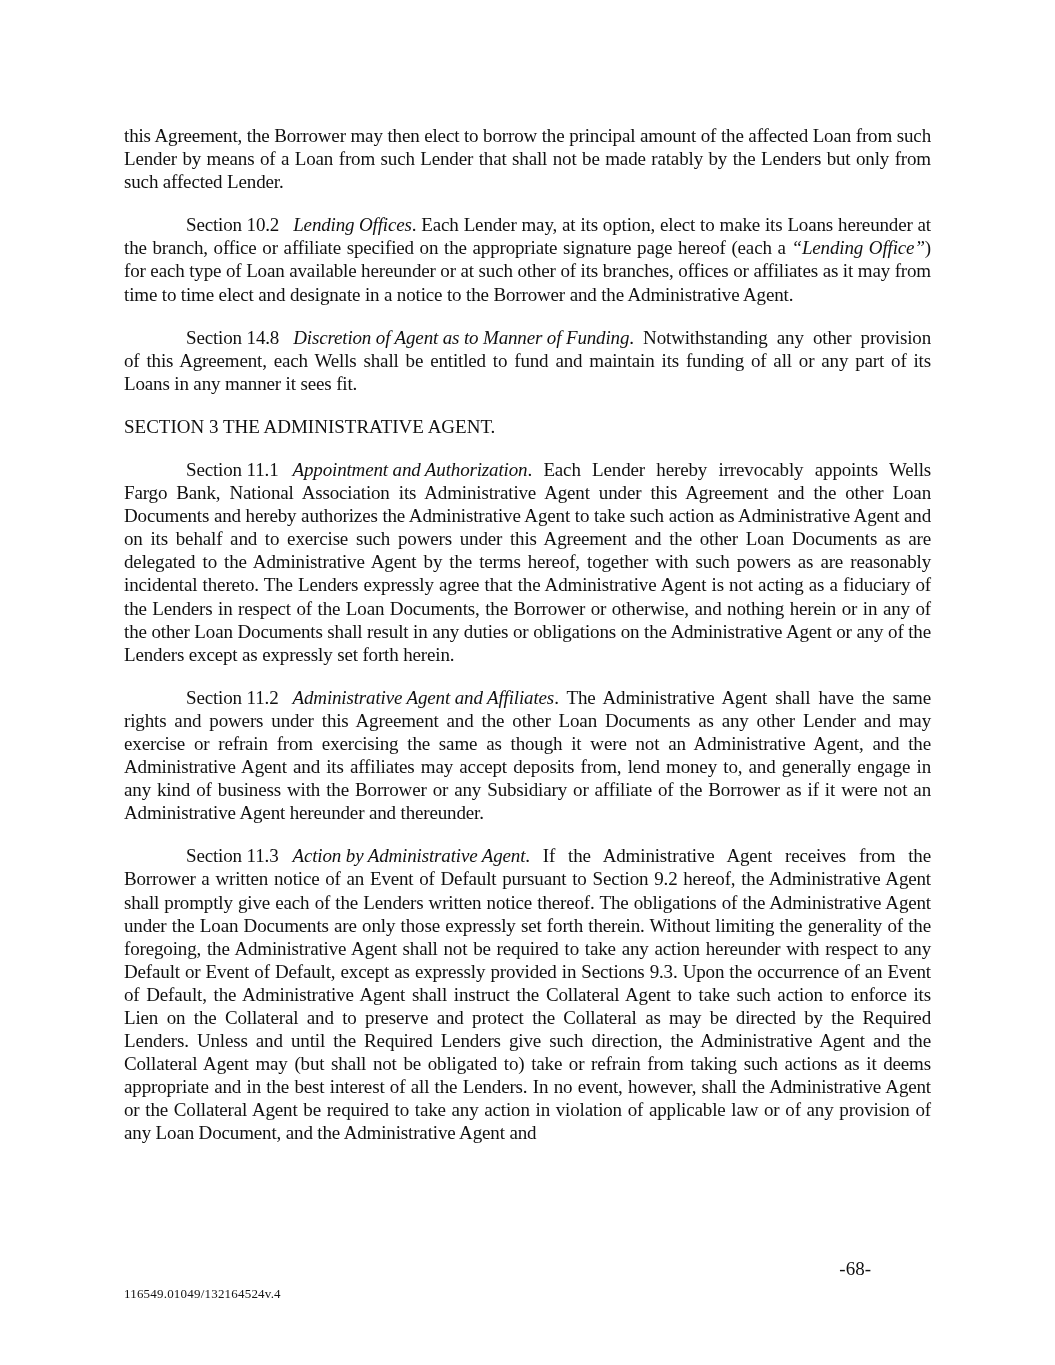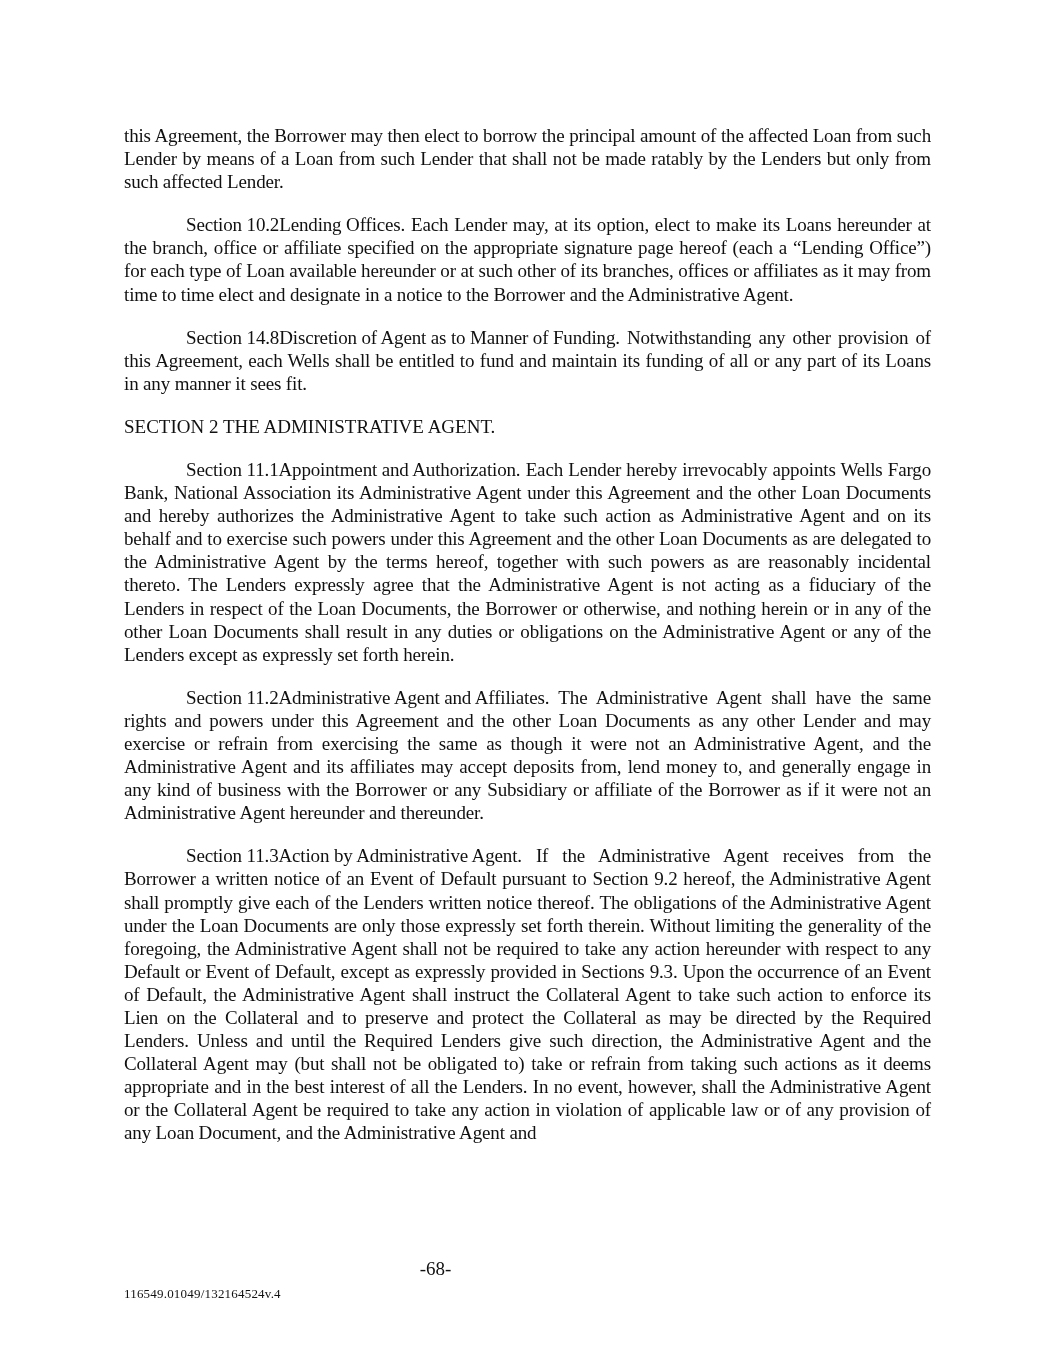--- a/index.html
+++ b/index.html
@@ -26,35 +26,37 @@
     line-height: 23.1px;
     text-align: justify;
     margin: 0 0 20px 0;
     letter-spacing: -0.15px;
   }
   .para.indent .lead {
     display: inline-block;
     padding-left: 62px;
   }
   .sec-num {
+    margin-right: 14px;
   }
   .sec-title {
+    font-style: italic;
     margin-top: 26px;
   }
   .heading {
     font-size: 19px;
     line-height: 23px;
     margin: 0 0 20px 0;
   }
   .page-num {
     position: absolute;
     top: 1258px;
     left: 0;
     width: 871px;
-    text-align: center;
+    text-align: right;
     font-size: 19px;
   }
   .doc-id {
     position: absolute;
     left: 124px;
     top: 1286px;
     font-size: 13px;
     letter-spacing: 0.2px;
     text-align: right;
   }
@@ -63,21 +65,21 @@
 <body>
 
 <div class="page">
 
   <p class="para">this Agreement, the Borrower may then elect to borrow the principal amount of the affected Loan from such Lender by means of a Loan from such Lender that shall not be made ratably by the Lenders but only from such affected Lender.</p>
 
   <p class="para indent"><span class="lead"><span class="sec-num">Section 10.2</span><span class="sec-title">Lending Offices</span></span><span>. Each Lender may, at its option, elect to make its Loans hereunder at the branch, office or affiliate specified on the appropriate signature page hereof (each a </span><span class="sec-title">“Lending Office”</span><span>) for each type of Loan available hereunder or at such other of its branches, offices or affiliates as it may from time to time elect and  designate in a notice to the Borrower and the Administrative Agent.</span></p>
 
   <p class="para indent"><span class="lead"><span class="sec-num">Section 14.8</span><span class="sec-title">Discretion of Agent as to Manner of Funding</span></span><span>.  Notwithstanding any other provision of this Agreement, each Wells shall be entitled to fund and maintain its funding of all or any part of its Loans in any manner it sees fit.</span></p>
 
-  <p class="heading">SECTION 2  THE ADMINISTRATIVE AGENT.</p>
+  <p class="heading">SECTION 3  THE ADMINISTRATIVE AGENT.</p>
 
   <p class="para indent"><span class="lead"><span class="sec-num">Section 11.1</span><span class="sec-title">Appointment and Authorization</span></span><span>.  Each Lender hereby irrevocably appoints Wells Fargo Bank, National Association its Administrative Agent under this Agreement and the other Loan Documents and hereby authorizes the Administrative Agent to take such action as Administrative Agent and on its behalf and to exercise such powers under this Agreement and the other Loan Documents as are delegated to the Administrative Agent by the terms hereof, together with such powers as are reasonably incidental thereto. The Lenders expressly agree that the Administrative Agent is not acting as a fiduciary of the Lenders in respect of the Loan Documents, the Borrower or otherwise, and nothing herein or in any of the other Loan Documents shall result in any duties or obligations on the Administrative Agent or any of the Lenders except as expressly set forth herein.</span></p>
 
   <p class="para indent"><span class="lead"><span class="sec-num">Section 11.2</span><span class="sec-title">Administrative Agent and Affiliates</span></span><span>.  The Administrative Agent shall have the same rights and powers under this Agreement and the other Loan Documents as any other Lender and may exercise or refrain from exercising the same as though it were not an Administrative Agent, and the Administrative Agent and its affiliates may accept deposits from, lend money to, and generally engage in any kind of business with the Borrower or any Subsidiary or affiliate of the Borrower as if it were not an Administrative Agent hereunder and thereunder.</span></p>
 
   <p class="para indent"><span class="lead"><span class="sec-num">Section 11.3</span><span class="sec-title">Action by Administrative Agent</span></span><span>.  If the Administrative Agent receives from the Borrower a written notice of an Event of Default pursuant to Section 9.2 hereof, the Administrative Agent shall promptly give each of the Lenders written notice thereof.  The obligations of the Administrative Agent under the Loan Documents are only those expressly set forth therein.  Without limiting the generality of the foregoing, the Administrative Agent shall not be required to take any action hereunder with respect to any Default or Event of Default, except as expressly provided in Sections 9.3.  Upon the occurrence of an Event of Default, the Administrative Agent shall instruct the Collateral Agent to take such action to enforce its Lien on the Collateral and to preserve and protect the Collateral as may be directed by the Required Lenders.  Unless and until the Required Lenders give such direction, the Administrative Agent and the Collateral Agent may (but shall not be obligated to) take or refrain from taking such actions as it deems appropriate and in the best interest of all the Lenders.  In no event, however, shall the Administrative Agent or the Collateral Agent be required to take any action in violation of applicable law or of any provision of any Loan Document, and the Administrative Agent and</span></p>
 
 </div>
 
 <div class="page-num">-68-</div>

